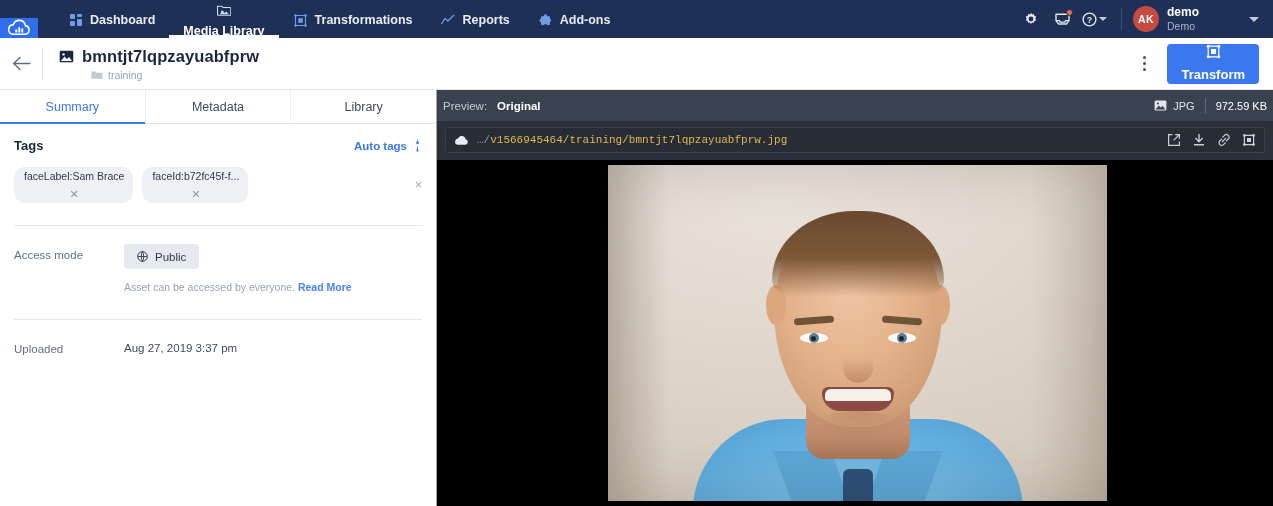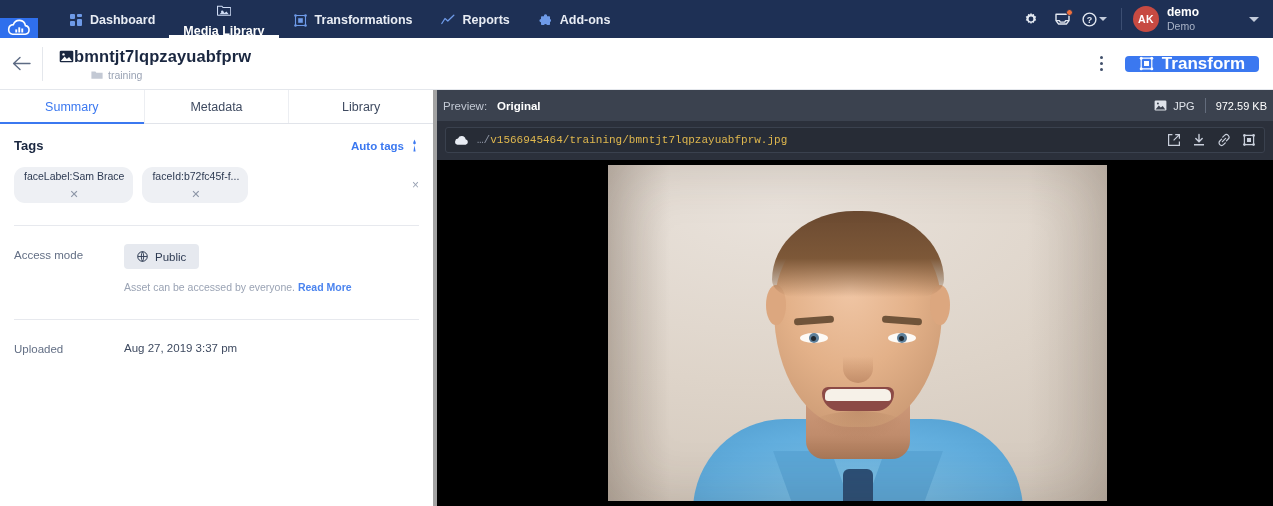--- a/index.html
+++ b/index.html
@@ -75,44 +75,44 @@
     height: 52px; flex: 0 0 52px;
     background: #ffffff; border-bottom: 1px solid #e4e7ec;
     display: flex; align-items: center; position: relative;
   }
   .back-btn {
     width: 42px; height: 52px; display: flex; align-items: center; justify-content: center;
     color: #5d6b84; cursor: pointer;
   }
   .vsep { width: 1px; height: 34px; background: #e4e7ec; }
   .title-block { margin-left: 16px; }
-  .title-row { display: flex; align-items: center; gap: 0; }
+  .title-row { display: flex; align-items: center; gap: 8px; }
   .asset-title { font-size: 16.5px; font-weight: bold; color: #1a2740; letter-spacing: .1px; }
   .crumb-row { display: flex; align-items: center; gap: 5px; margin-top: 3px; margin-left: 32px; }
   .crumb-txt { font-size: 10.5px; color: #9aa3b4; }
   .sub-right { margin-left: auto; display: flex; align-items: center; padding-right: 14px; gap: 10px;}
   .kebab {
     width: 26px; height: 30px; display: flex; flex-direction: column;
     align-items: center; justify-content: center; gap: 3px; cursor: pointer;
   }
   .kebab i { width: 3px; height: 3px; border-radius: 50%; background: #41506b; display: block; }
   .transform-btn {
     display: flex; align-items: center; gap: 8px;
     background: #3b78f0; color: #fff; border: none; border-radius: 4px;
-    height: 16px; padding: 0 14px; font-size: 17px; font-weight: bold;
-    font-family: "Liberation Sans", sans-serif; cursor: pointer;
+    height: 40px; padding: 0 14px; font-size: 13px; font-weight: bold;
+    font-family: "Liberation Sans", sans-serif; cursor: pointer; flex-direction: column;
   }
 
   
   .body { flex: 1 1 auto; display: flex; min-height: 0; }
 
   
   .left {
     width: 437px; flex: 0 0 437px; background: #fff;
-    border-right: 4px solid #a3a3a3;
+    border-right: 1px solid #a3a3a3;
     display: flex; flex-direction: column; min-height: 0;
   }
   .tabs { display: flex; height: 34px; flex: 0 0 34px; border-bottom: 1px solid #e1e4ea; }
   .tab {
     flex: 1 1 0; display: flex; align-items: center; justify-content: center;
     font-size: 12.5px; color: #3e4a60; cursor: pointer; position: relative;
   }
   .tab.active { color: #3b78f0; }
   .tab.active::after {
     content: ""; position: absolute; left: 0; right: 0; bottom: -1px; height: 2px; background: #3b78f0;

